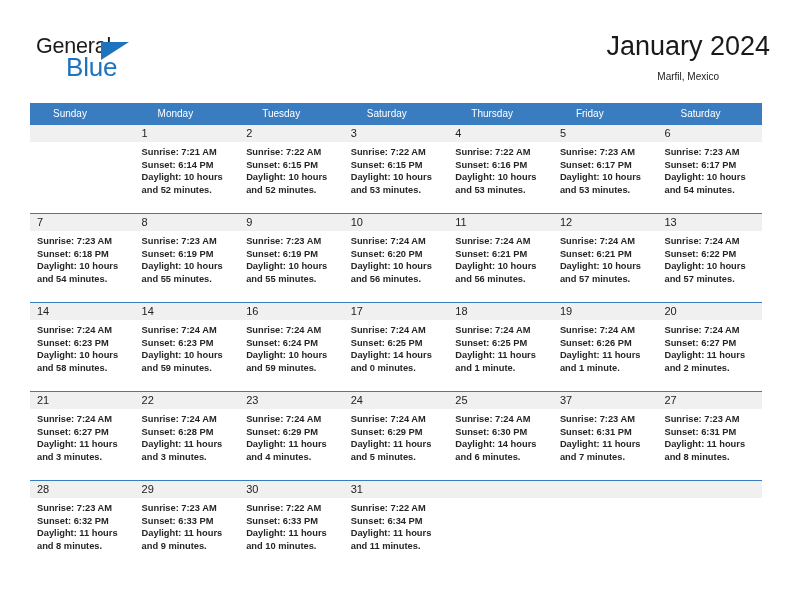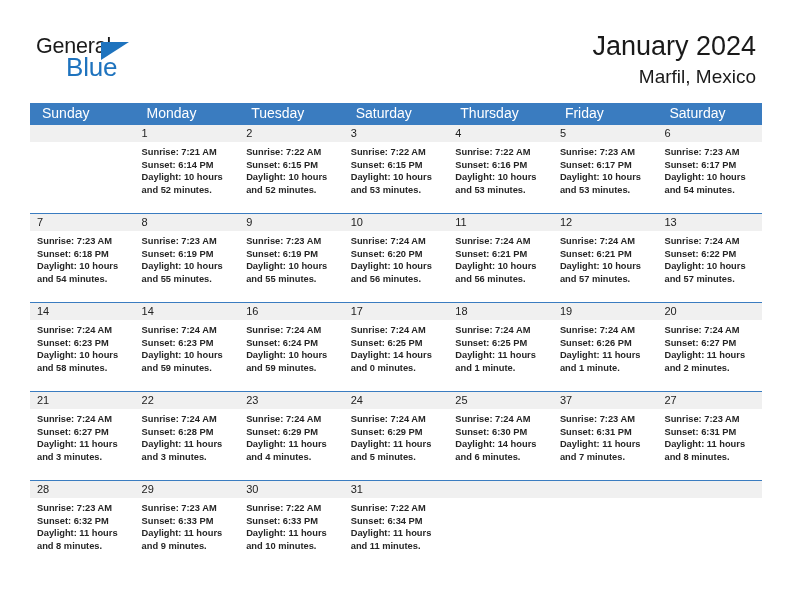--- a/index.html
+++ b/index.html
@@ -61,32 +61,32 @@
     top: 8px;
     width: 0;
     height: 0;
     border-left: 28px solid #1e73be;
     border-bottom: 18px solid transparent;
     border-top: 0 solid transparent;
   }
 
   .title-wrap {
     position: absolute;
-    right: 36px;
+    right: 22px;
     top: 30px;
-    text-align: right;
+    text-align: center;
   }
   .title-month {
     font-size: 27px;
     color: #1a1a1a;
     line-height: 32px;
     white-space: nowrap;
   }
   .title-location {
-    font-size: 19px;
+    font-size: 10px;
     color: #1a1a1a;
     line-height: 20px;
     margin-top: 5px;
     white-space: nowrap;
   }
 
   
   .calendar {
     position: absolute;
     left: 30px;
@@ -94,23 +94,23 @@
     width: 732px;
   }
   .weekday-row {
     display: flex;
     background: #3a7cc0;
     height: 21px;
   }
   .weekday-cell {
     flex: 1 1 0;
     color: #ffffff;
-    font-size: 14px;
+    font-size: 10px;
     line-height: 21px;
-    padding-left: 12px;
+    padding-left: 23px;
     box-sizing: border-box;
     white-space: nowrap;
     overflow: hidden;
   }
 
   .week-row {
     display: flex;
     border-top: 1px solid #3a7cc0;
     height: 89px;
     box-sizing: border-box;

